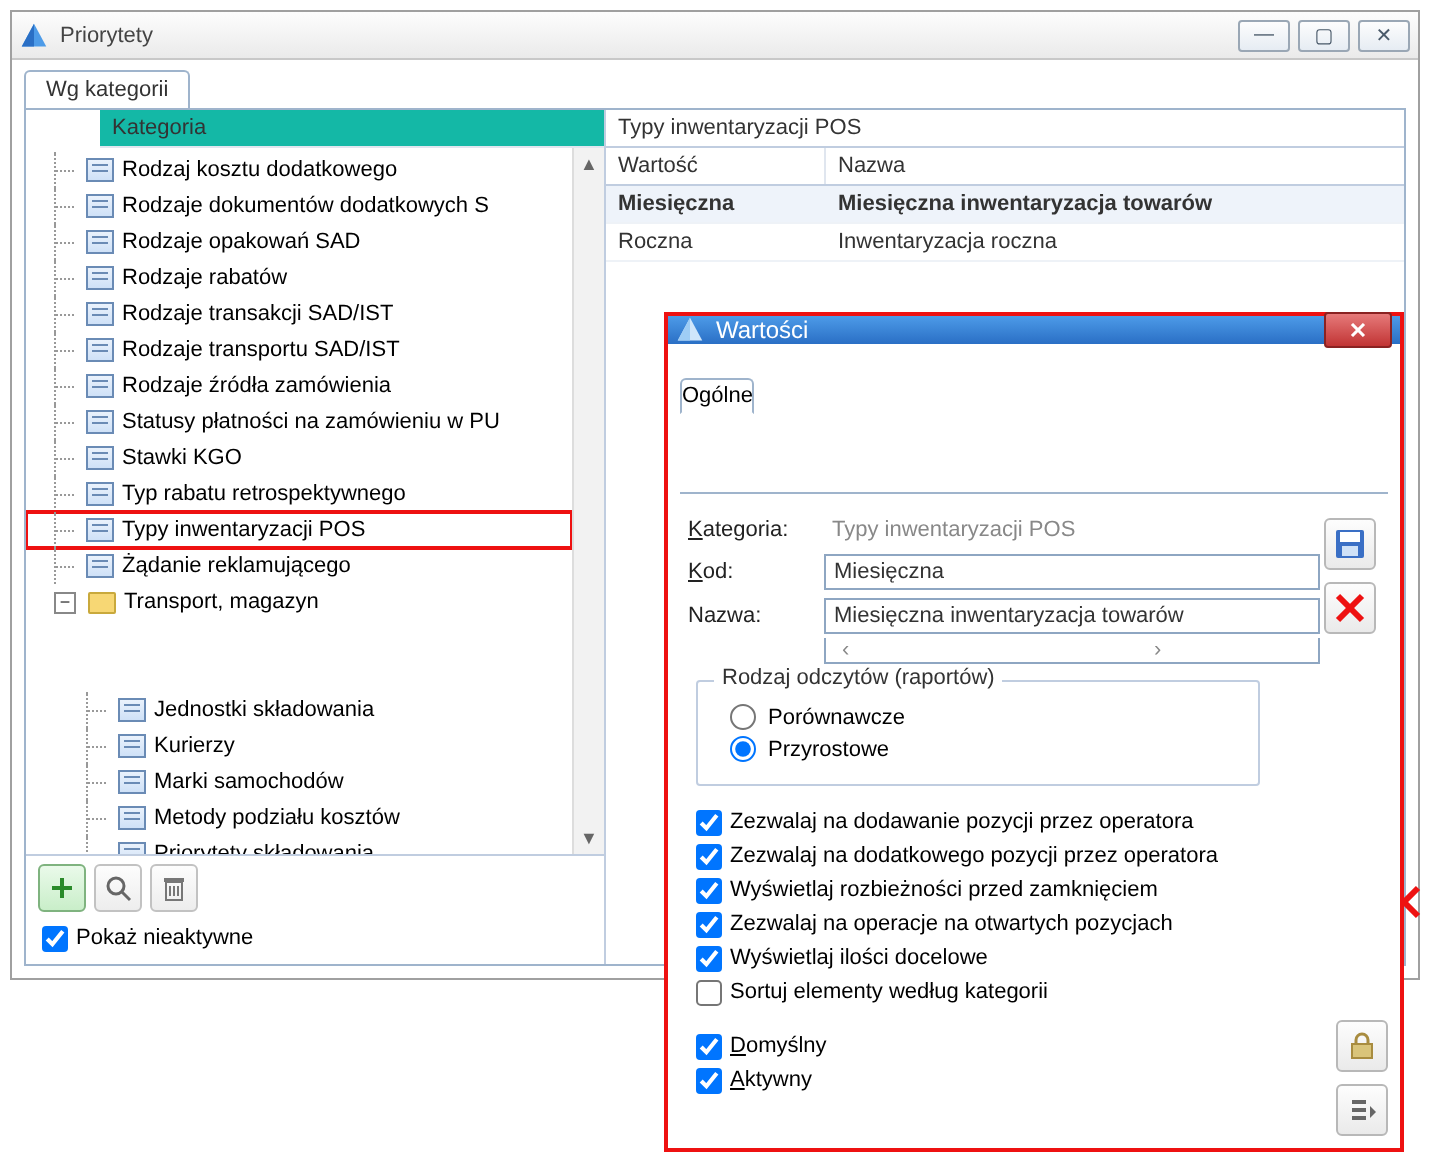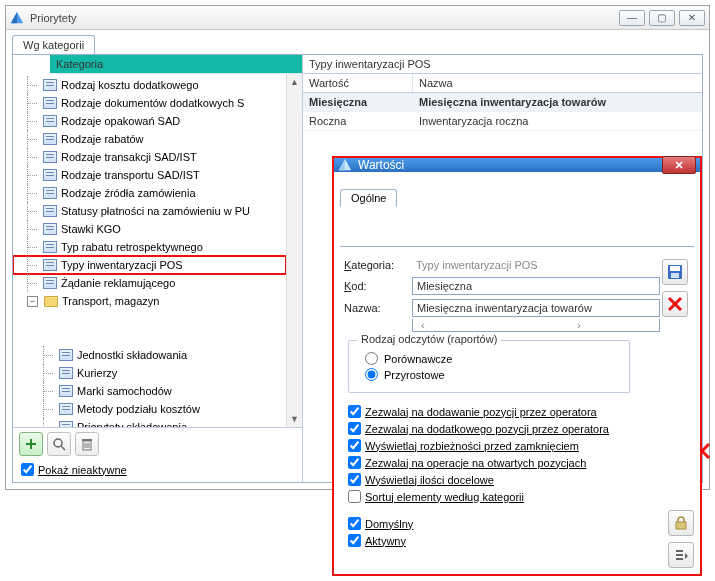--- a/index.html
+++ b/index.html
@@ -28,40 +28,40 @@
   .tree-row .dash { position:absolute; left:14px; top:50%; width:10px; border-top:1px dotted #999; }
   .tree-row .vline { position:absolute; left:14px; top:0; bottom:0; border-left:1px dotted #999; }
   .node-ico { width:14px; height:12px; margin:0 4px 0 2px; border:1px solid #6a8bb5; background:linear-gradient(#eaf2fc,#cfe1f7); position:relative; flex-shrink:0;}
   .node-ico::before { content:""; position:absolute; left:2px; top:2px; right:2px; height:1px; background:#6a8bb5; box-shadow:0 3px 0 #6a8bb5; }
   .folder-ico { width:14px; height:11px; background:#f7d774; border:1px solid #c9a93c; border-radius:1px; margin:0 4px 0 2px; flex-shrink:0;}
   .tree-row.highlit { outline:2px solid #e11; outline-offset:-1px; background:#fff; }
   .expander { width:11px; height:11px; border:1px solid #888; background:#fff; display:flex; align-items:center; justify-content:center; font-size:9px; line-height:1; color:#333; margin-right:4px; flex-shrink:0; cursor:pointer;}
   
   .left-toolbar { height:32px; border-top:1px solid #c0cde0; display:flex; align-items:center; gap:4px; padding:0 6px;}
   .tool-btn { width:24px; height:24px; border:1px solid #c2c2c2; border-radius:3px; background:linear-gradient(#fdfdfd,#ededed); display:flex; align-items:center; justify-content:center; cursor:pointer;}
-  .chk-row { display:flex; align-items:center; gap:4px; padding:4px 8px 6px;text-decoration:underline; }
+  .chk-row { display:flex; align-items:flex-start; gap:4px; padding:4px 8px 6px; }
   
   .right-panel { flex:1; display:flex; flex-direction:column; }
   .grid-header { padding:3px 6px; border-bottom:1px solid #c0cde0; color:#333; }
   .grid-cols { display:flex; border-bottom:1px solid #c0cde0; background:#fff;}
   .grid-col { padding:3px 6px; color:#333; }
   .grid-col:first-child { width:110px; border-right:1px solid #e0e6ef; }
   .grid-row { display:flex; border-bottom:1px solid #eef2f7; }
   .grid-row.selected { background:#eef3fa; font-weight:bold; }
   .grid-cell { padding:3px 6px; color:#333; }
   .grid-cell:first-child { width:110px; }
   
   
   .dialog { position:absolute; left:332px; top:156px; width:370px; height:420px; border:2px solid #e11; background:#fff; z-index:50; }
   .dlg-title { height:14px; background:linear-gradient(#4d9be8,#2a6fc5); display:flex; align-items:center; padding:0 4px; }
   .dlg-title .logo { margin-right:6px; }
   .dlg-title .t { flex:1; color:#fff; font-size:12px; }
   .dlg-close { width:34px; height:18px; border:1px solid #8a2222; border-radius:2px; background:linear-gradient(#e67a7a,#c13434); color:#fff; display:flex; align-items:center; justify-content:center; font-weight:bold; cursor:pointer;}
   .dlg-body { position:absolute; top:26px; left:0; right:0; bottom:0; background:#fff; padding:4px 6px; }
-  .dlg-tab { display:inline-block; border:1px solid #9fb4cc; border-bottom:1px solid #fff; padding:2px 10px; border-radius:3px 3px 0 0; position:relative; top:1px; }
+  .dlg-tab { display:inline-block; border:1px solid #9fb4cc; border-bottom:1px solid #fff; padding:2px 0; border-radius:3px 3px 0 0; position:relative; top:1px; }
   .dlg-form { border-top:1px solid #9fb4cc; padding:10px 4px 4px; display:flex;margin-top:40px; }
   .form-left { flex:1; }
   .form-right { width:30px; display:flex; flex-direction:column; gap:6px; align-items:center; padding-top:2px;}
   .form-row { display:flex; align-items:center; margin-bottom:4px; gap:6px;}
   .form-row label { width:62px; color:#222; }
   .ro-field { flex:1; color:#888; padding:2px 4px; }
   .txt-input { flex:1; border:1px solid #8ea6c2; padding:2px 4px; color:#333; background:#fff; }
   .nav-input { flex:1; border:1px solid #8ea6c2; padding:2px 4px; color:#333; display:flex; align-items:center; }
   .nav-input span { flex:1; }
   .nav-input .arr { color:#888; padding:0 4px; cursor:pointer;}

